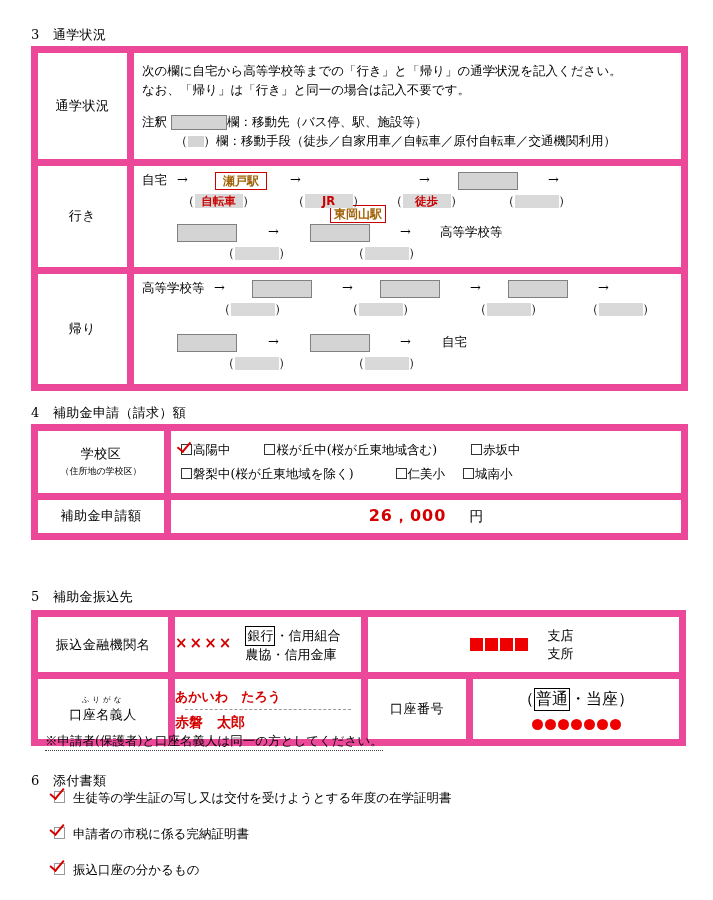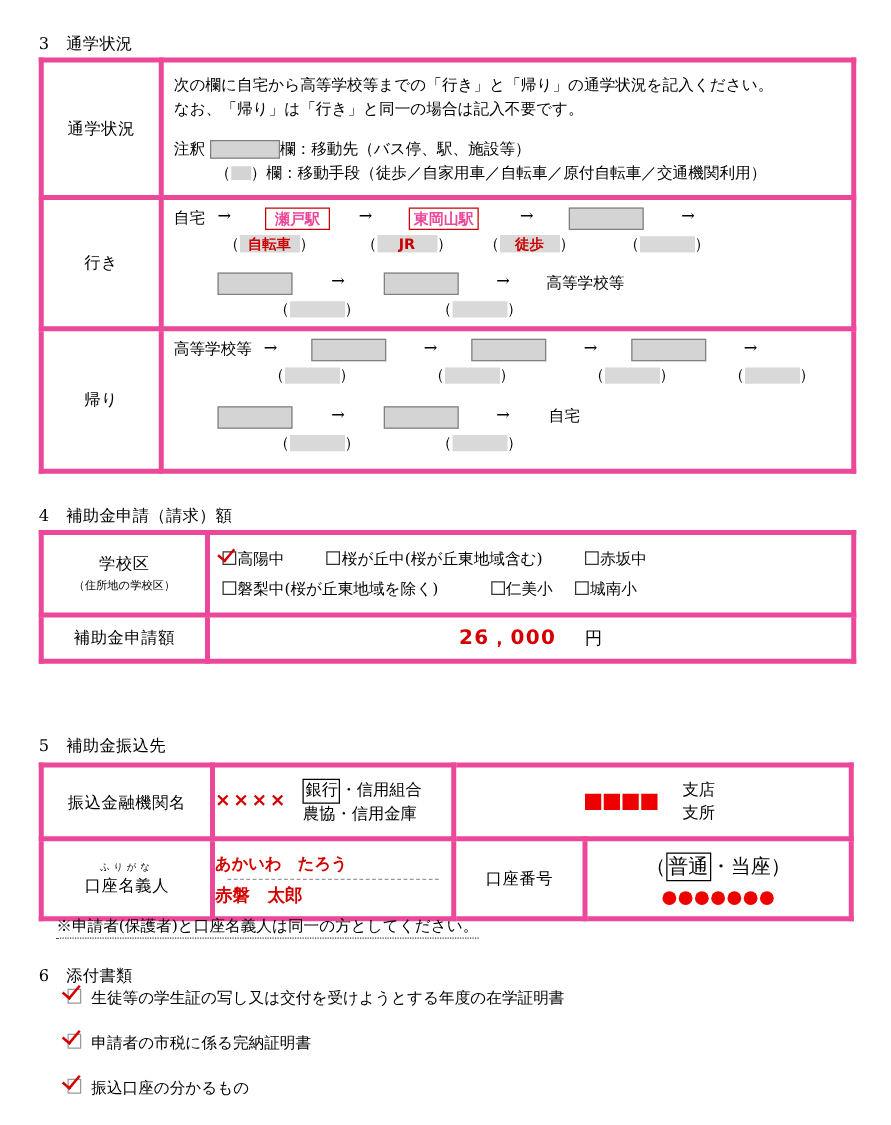--- a/index.html
+++ b/index.html
@@ -32,21 +32,21 @@
   .sec-head .num { display: inline-block; width: 22px; }
 
   
   .tbl {
     position: absolute;
     border-collapse: collapse;
     table-layout: fixed;
     background: #fff;
   }
   .tbl td {
-    border: 4px solid #ec4899;
+    border: 7px solid #ec4899;
     padding: 0;
     vertical-align: middle;
   }
   .outer { border: 2px solid #000; }
   .lbl {
     text-align: center;
     font-size: 13px;
     letter-spacing: 0.5px;
   }
   .lbl .sub {
@@ -96,21 +96,21 @@
     vertical-align: middle;
   }
   .box-filled {
     display: inline-block;
     min-width: 44px;
     padding: 0 3px;
     height: 16px;
     line-height: 16px;
     text-align: center;
     border: 1px solid #cc0000;
-    color: #ec4899;
+    color: #a16207;
     font-weight: bold;
     font-size: 12px;
     font-family: "DejaVu Sans", "Liberation Sans", sans-serif;
     vertical-align: middle;
   }
   .arrow { font-size: 13px; }
   .pbox {
     position: absolute;
     top: 0;
     white-space: nowrap;
@@ -310,21 +310,21 @@
       <tr>
         <td class="lbl" style="height:101px;">行き</td>
         <td>
           <div class="route" style="height:89px;">
 
             <div class="rline">
               <span class="node" style="left:0px;">自宅</span>
               <span class="node arrow" style="left:35px;">→</span>
               <span class="node" style="left:73px;"><span class="box-filled">瀬戸駅</span></span>
               <span class="node arrow" style="left:148px;">→</span>
-              <span class="node" style="left:188px;"><span class="box-filled">東岡山駅</span></span>
+              <span class="node" style="left:188px;margin-top:33px;"><span class="box-filled">東岡山駅</span></span>
               <span class="node arrow" style="left:277px;">→</span>
               <span class="node" style="left:316px;"><span class="box-empty"></span></span>
               <span class="node arrow" style="left:406px;">→</span>
             </div>
 
             <div class="rline2">
               <span class="pbox" style="left:40px;">（<span class="pfill">自転車</span>）</span>
               <span class="pbox" style="left:150px;">（<span class="pfill">JR</span>）</span>
               <span class="pbox" style="left:248px;">（<span class="pfill">徒歩</span>）</span>
               <span class="pbox" style="left:360px;">（<span class="pempty"></span>）</span>

